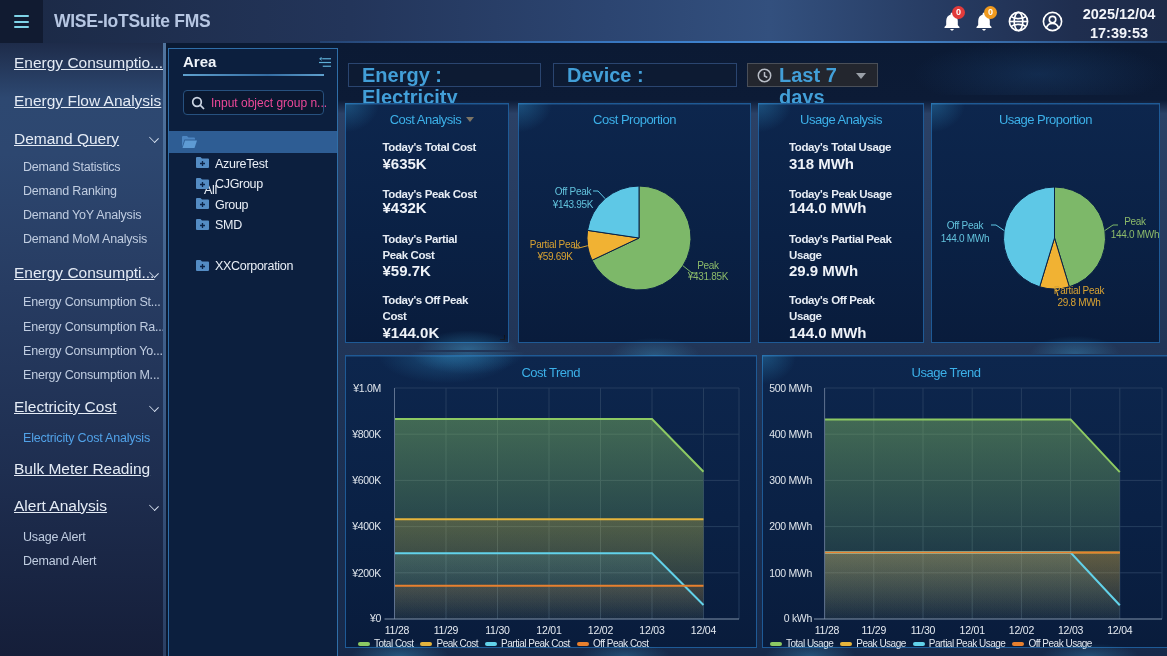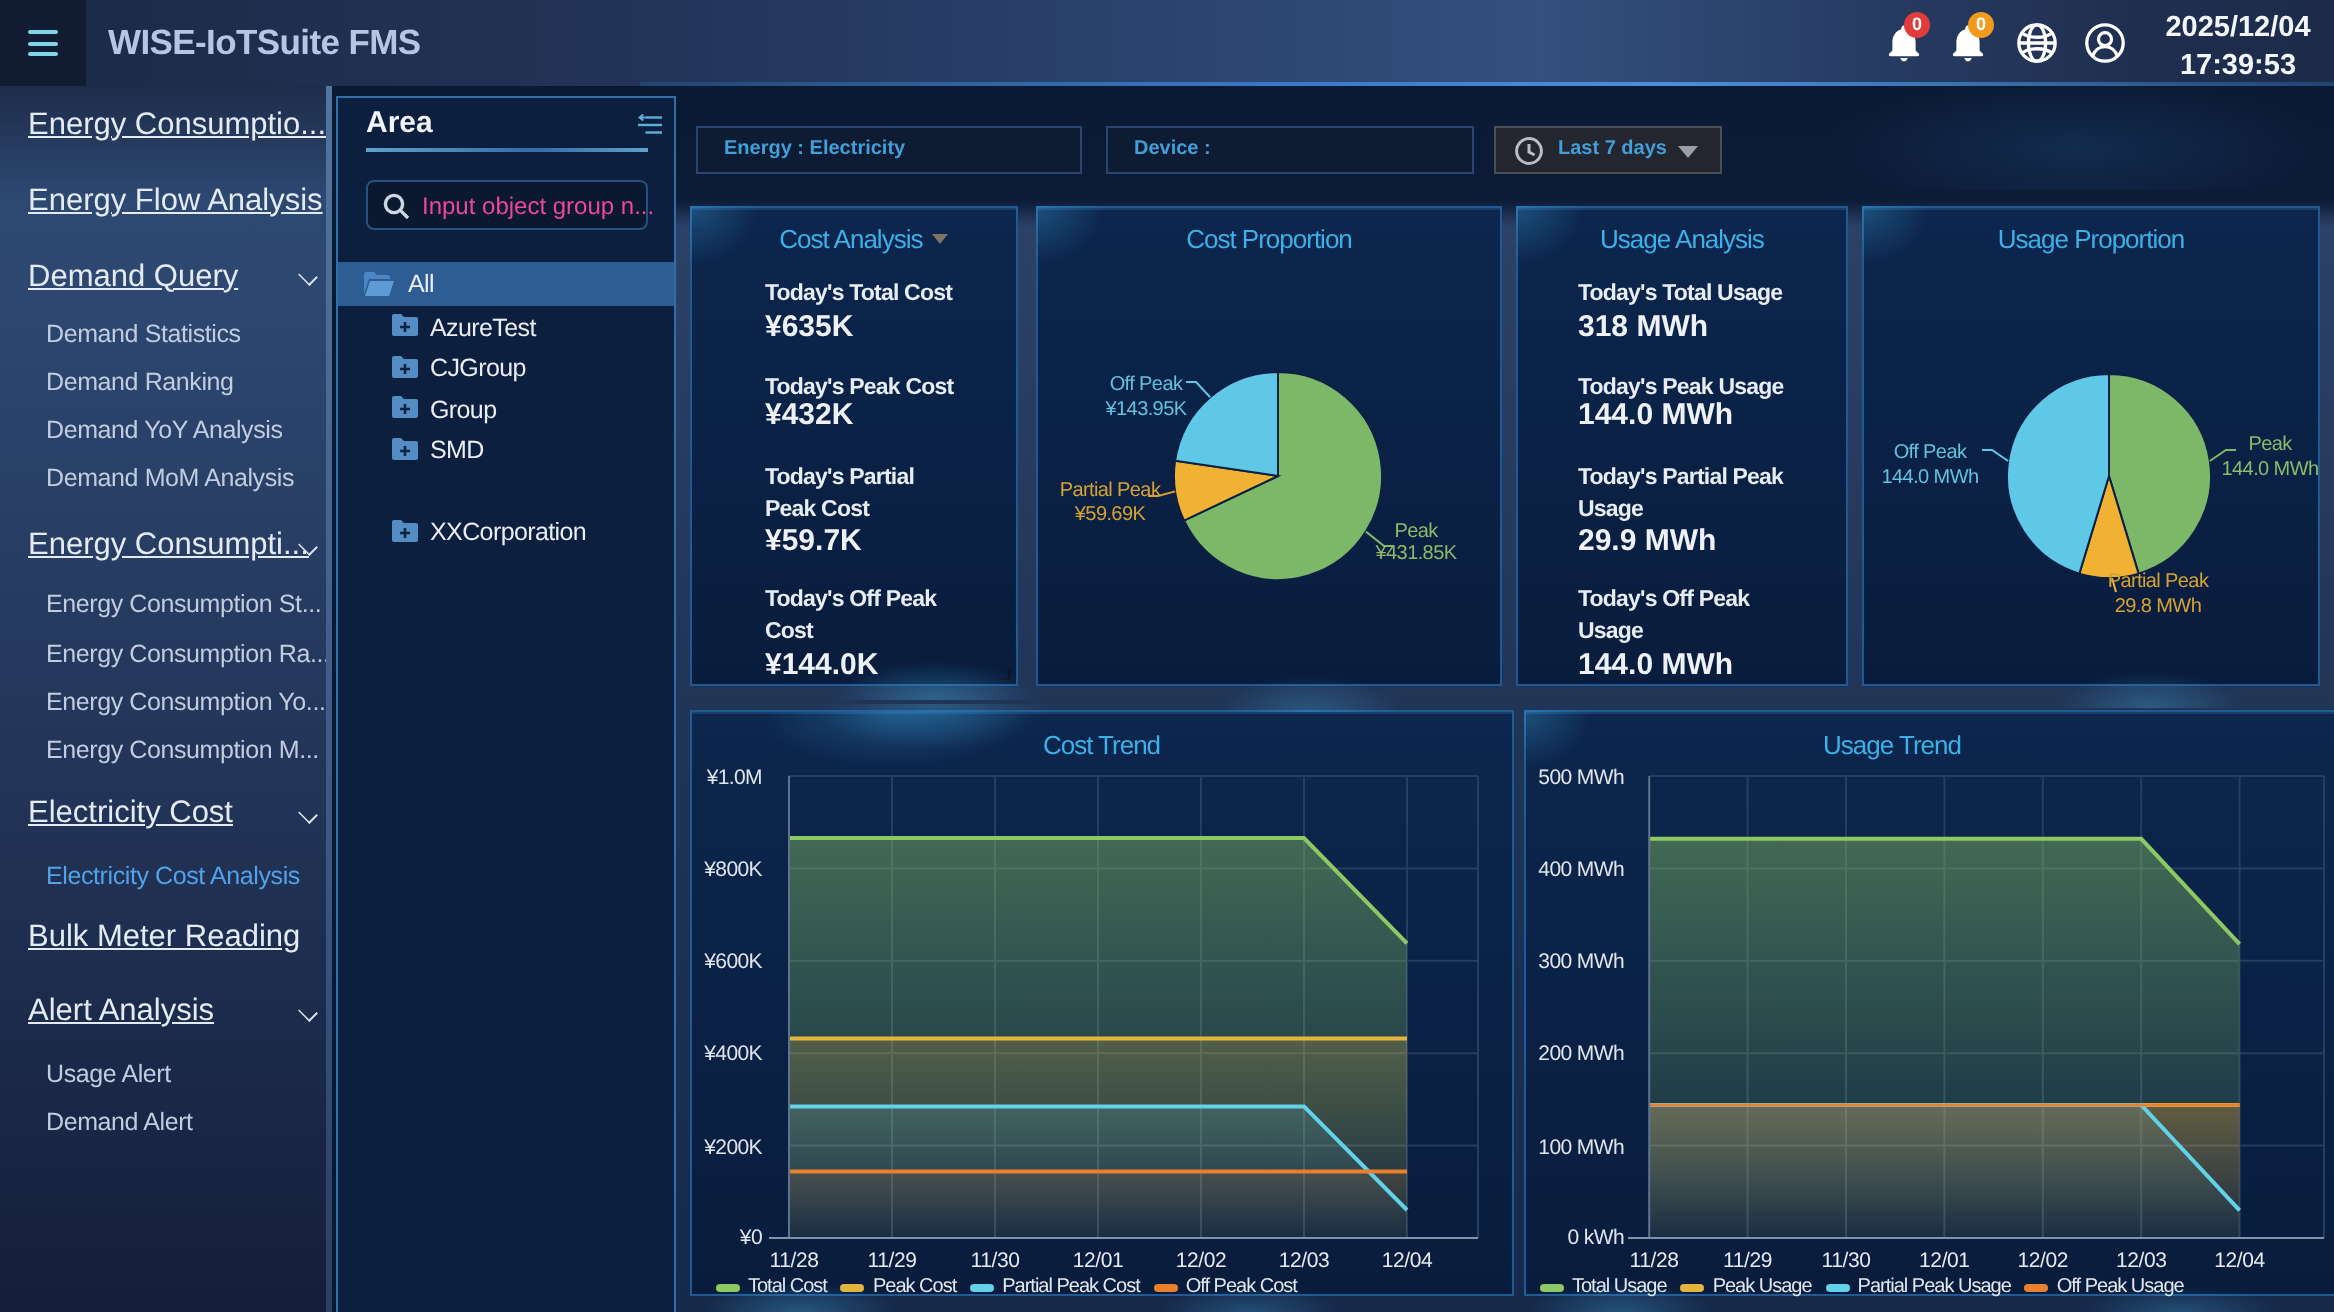--- a/index.html
+++ b/index.html
@@ -30,25 +30,25 @@
 
 
 #area { position:absolute; left:168px; top:48px; width:170px; height:608px; background:#0c1f3e; border:1px solid #2f6ea8; border-bottom:none; }
 #area .ttl { position:absolute; left:14px; top:4px; color:#f0f4fa; font-size:15px; font-weight:bold; }
 #area .sep { position:absolute; left:14px; top:25px; width:141px; height:1.5px; background:linear-gradient(90deg,#5fa0cd,#356d a3 60%,#5fa0cd); background:linear-gradient(90deg,#5fa0cd,#356da3 60%,#5fa0cd); }
 #srch { position:absolute; left:14px; top:40.5px; width:141px; height:25.5px; background:#0a1830; border:1px solid #27517f; border-radius:4px; }
 #srch .ph { position:absolute; left:27px; top:5px; font-size:12px; color:#ec4899; white-space:nowrap; }
 .trow { position:absolute; left:0; width:168px; height:22px; }
 .trow .lbl { position:absolute; color:#e9eef6; font-size:12.5px; letter-spacing:-0.3px; top:3.5px; left:46px; }
 #allrow { background:#2e5d94; }
-#allrow .lbl { left:35px; }
+#allrow .lbl { left:35px;margin-top:48px; }
 .fold { position:absolute; top:3px; left:26px; }
 
 
-.fbox { position:absolute; height:24px; background:#0d1b33; border:1px solid #2a4570; color:#429fd8; font-size:10px; font-weight:bold; line-height:22px; padding-left:13px; }
+.fbox { position:absolute; height:24px; background:#0d1b33; border:1px solid #2a4570; color:#429fd8; font-size:20px; font-weight:bold; line-height:22px; padding-left:13px; }
 .card { position:absolute; background:linear-gradient(180deg,#0d264d 0%,#0a2145 55%,#091c3c 100%); border:1px solid #1e5a96; box-shadow:inset 0 1px 0 rgba(70,150,220,.22); }
 .ctitle { position:absolute; width:100%; text-align:center; top:8.5px; color:#3cb0e8; font-size:13px; letter-spacing:-0.5px; font-weight:normal; }
 .itm { position:absolute; color:#e7edf5; font-weight:bold; font-size:11.5px; letter-spacing:-0.4px; line-height:16px; }
 .val { position:absolute; color:#eef2f8; font-weight:bold; font-size:15px; }
 .glow { position:absolute; pointer-events:none; z-index:2; }
 #mainbg { position:absolute; left:338px; top:43px; width:829px; height:613px;
   background:linear-gradient(180deg,#0b1a34 0%,#0c1b36 9.3%,#2b4166 11.5%,#283d61 25%,#213557 49%,#1b2f51 75%,#16294a 100%); }
 .legend { position:absolute; bottom:-2px; display:flex; align-items:center; }
 .cglow { position:absolute; left:-1px; top:-1px; width:70px; height:60px;
   background:radial-gradient(ellipse 70% 70% at 0% 0%,rgba(62,180,240,.30),rgba(62,180,240,0) 70%); pointer-events:none; }
@@ -184,21 +184,21 @@
   <div class="glow" style="left:590px;top:330px;width:130px;height:26px;background:radial-gradient(ellipse 50% 100% at 50% 100%,rgba(72,190,245,.25),rgba(72,190,245,0) 70%);"></div>
   <div class="glow" style="left:1010px;top:328px;width:130px;height:26px;background:radial-gradient(ellipse 50% 100% at 50% 100%,rgba(72,190,245,.28),rgba(72,190,245,0) 70%);"></div>
   <div class="glow" style="left:330px;top:635px;width:140px;height:21px;background:radial-gradient(ellipse 50% 100% at 50% 100%,rgba(72,190,245,.30),rgba(72,190,245,0) 70%);"></div>
   <div class="glow" style="left:560px;top:638px;width:130px;height:18px;background:radial-gradient(ellipse 50% 100% at 50% 100%,rgba(72,190,245,.25),rgba(72,190,245,0) 70%);"></div>
   <div class="glow" style="left:745px;top:635px;width:130px;height:21px;background:radial-gradient(ellipse 50% 100% at 50% 100%,rgba(72,190,245,.28),rgba(72,190,245,0) 70%);"></div>
   <div class="glow" style="left:1020px;top:638px;width:140px;height:18px;background:radial-gradient(ellipse 50% 100% at 50% 100%,rgba(72,190,245,.25),rgba(72,190,245,0) 70%);"></div>
   <div class="glow" style="left:885px;top:43px;width:280px;height:52px;background:radial-gradient(ellipse 60% 90% at 55% 60%,rgba(45,110,180,.20),rgba(45,110,180,0) 75%);"></div>
   <div id="main">
     <div class="fbox" style="left:348px;top:63px;width:193px;">Energy : Electricity</div>
     <div class="fbox" style="left:553px;top:63px;width:184px;">Device :</div>
-    <div class="fbox" style="left:747px;top:63px;width:114px;background:#23262e;border-color:#4a4f58;padding-left:31px;">Last 7 days
+    <div class="fbox" style="left:747px;top:63px;width:131px;background:#23262e;border-color:#4a4f58;padding-left:31px;">Last 7 days
       <svg style="position:absolute;left:9px;top:4px" width="15" height="15" viewBox="0 0 15 15">
         <circle cx="7.5" cy="7.5" r="6.2" fill="none" stroke="#b8bdc6" stroke-width="1.5"></circle>
         <path d="M7.5 4 L7.5 8 L10.3 9.5" fill="none" stroke="#b8bdc6" stroke-width="1.5"></path>
       </svg>
       <span style="position:absolute;right:11px;top:9px;width:0;height:0;border-left:5.5px solid transparent;border-right:5.5px solid transparent;border-top:6.5px solid #9aa0a8;"></span>
     </div>
 
     <div class="card" style="left:344.5px;top:102.5px;width:164px;height:240px;">
       <div class="cglow"></div>
         <div class="ctitle" style="text-indent:11px">Cost Analysis <span style="display:inline-block;vertical-align:2px;margin-left:2px;width:0;height:0;border-left:4.5px solid transparent;border-right:4.5px solid transparent;border-top:5.5px solid #7d7464;"></span></div>

